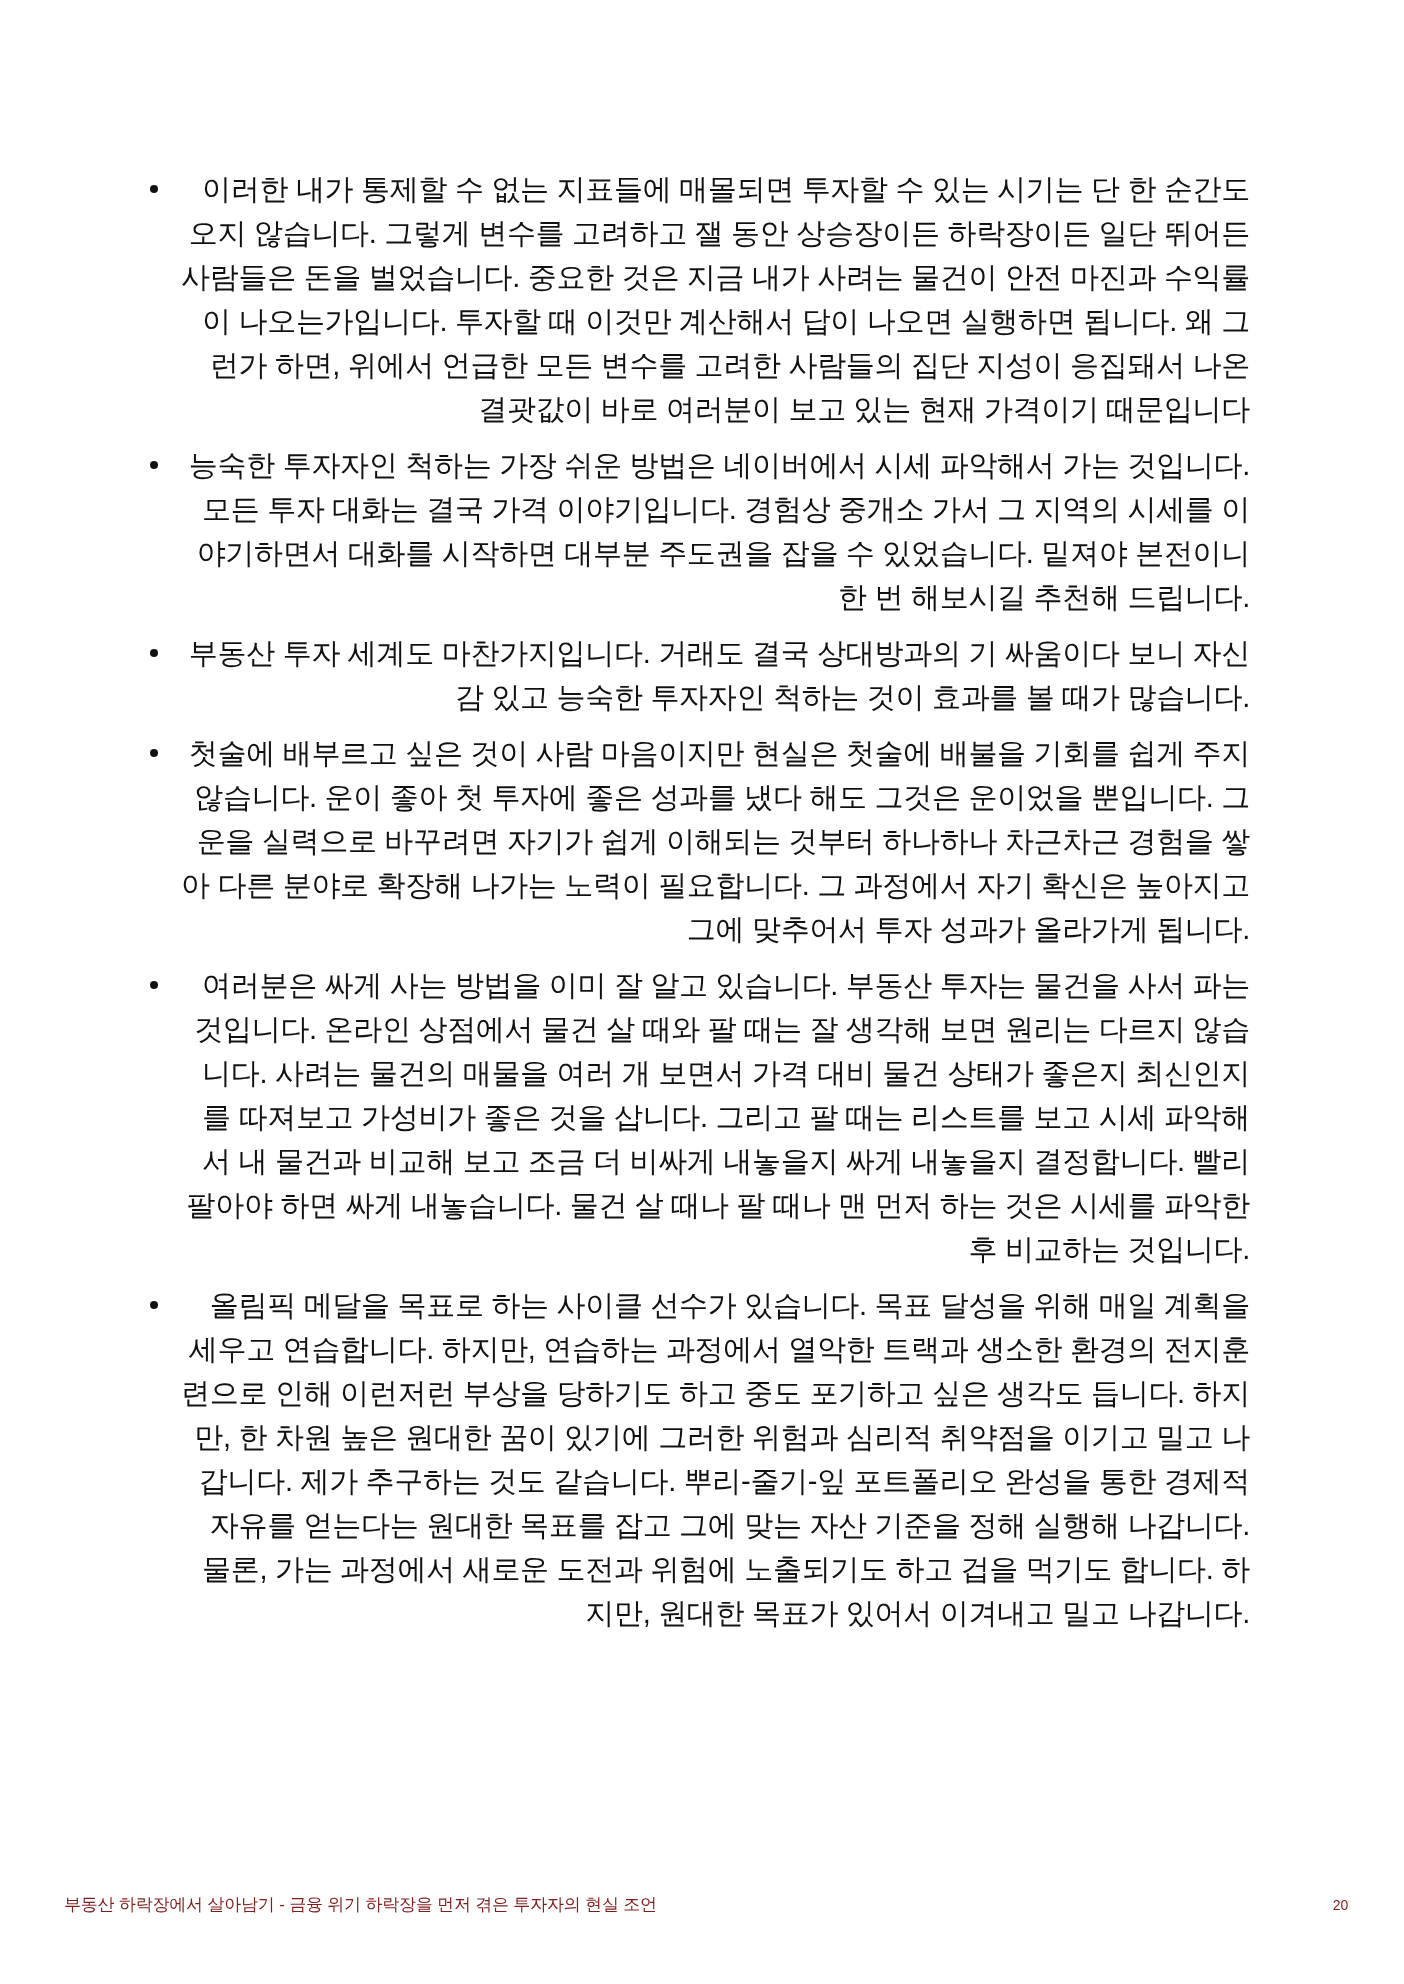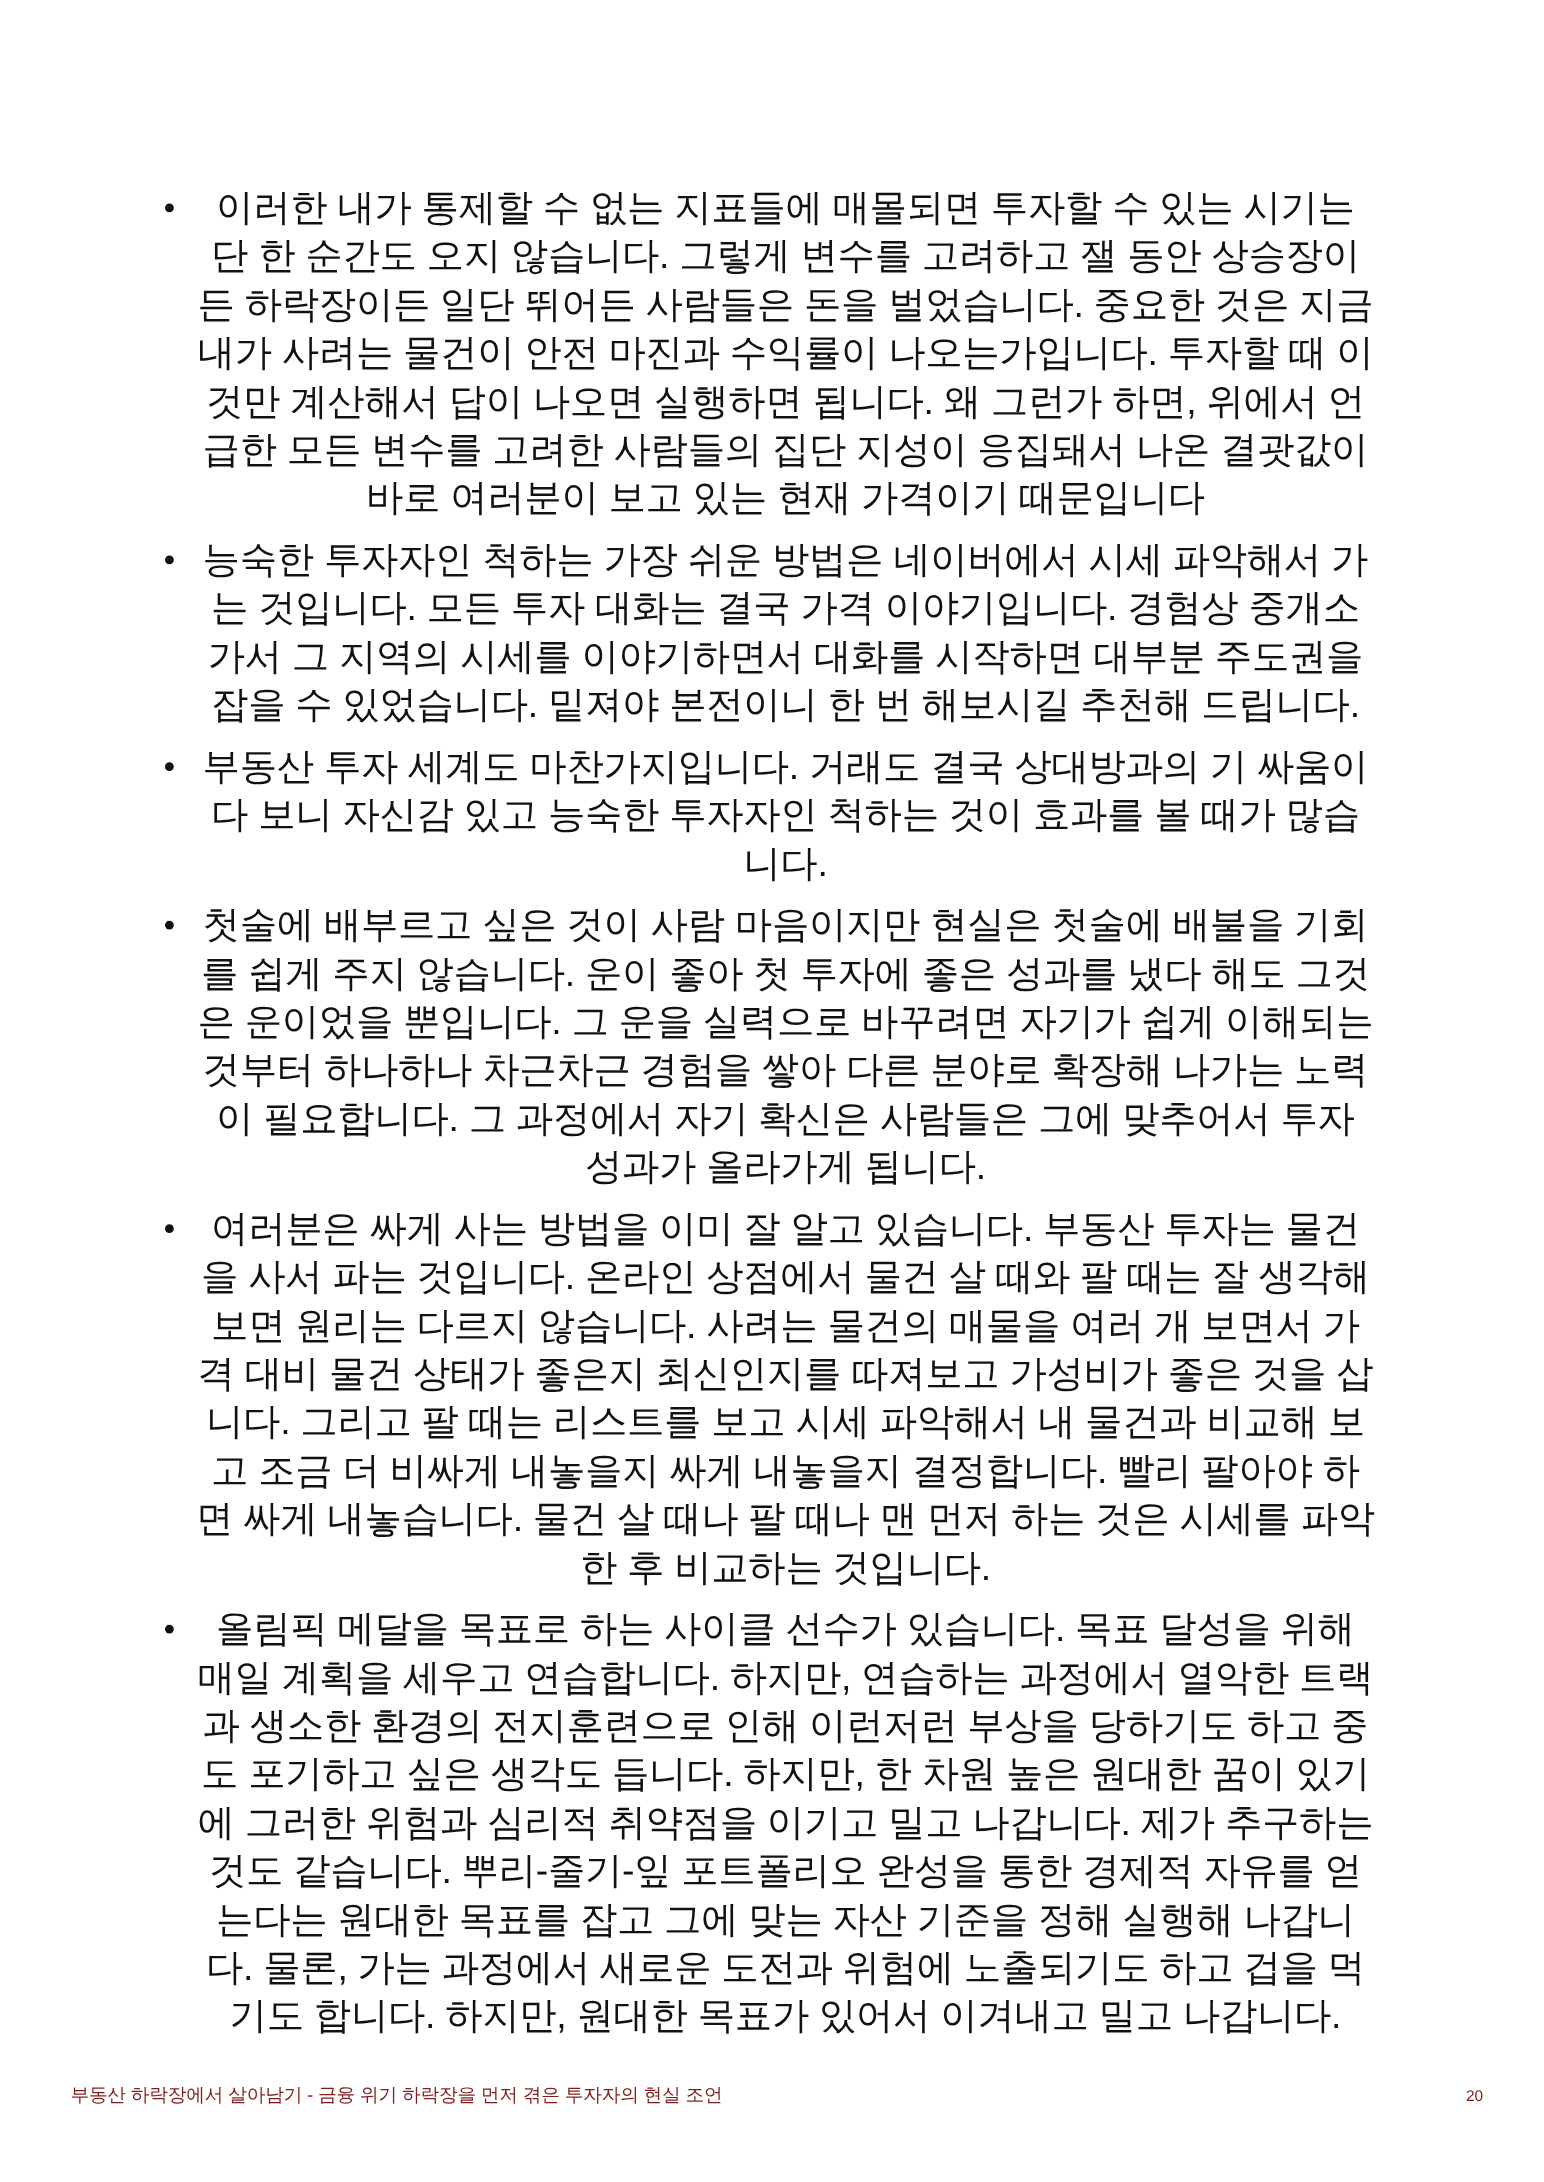--- a/index.html
+++ b/index.html
@@ -36,25 +36,25 @@
     width: 8px;
     height: 8px;
     margin-top: 18px;
     margin-left: 2px;
     border-radius: 50%;
     background: #111111;
   }
   .bullet-text {
     margin: 0;
     flex: 1 1 auto;
-    font-size: 34px;
+    font-size: 29px;
     line-height: 44px;
     letter-spacing: -0.3px;
     word-break: normal;
-    text-align: center;
+    text-align: right;
   }
   .footer {
     position: absolute;
     left: 64px;
     right: 56px;
     top: 1894px;
     display: flex;
     justify-content: space-between;
     align-items: flex-end;
     font-size: 17px;
@@ -77,21 +77,21 @@
   <div class="bullet">
     <span class="marker"></span>
     <p class="bullet-text">능숙한 투자자인 척하는 가장 쉬운 방법은 네이버에서 시세 파악해서 가는 것입니다. 모든 투자 대화는 결국 가격 이야기입니다. 경험상 중개소 가서 그 지역의 시세를 이야기하면서 대화를 시작하면 대부분 주도권을 잡을 수 있었습니다. 밑져야 본전이니 한 번 해보시길 추천해 드립니다.</p>
   </div>
   <div class="bullet">
     <span class="marker"></span>
     <p class="bullet-text">부동산 투자 세계도 마찬가지입니다. 거래도 결국 상대방과의 기 싸움이다 보니 자신감 있고 능숙한 투자자인 척하는 것이 효과를 볼 때가 많습니다.</p>
   </div>
   <div class="bullet">
     <span class="marker"></span>
-    <p class="bullet-text">첫술에 배부르고 싶은 것이 사람 마음이지만 현실은 첫술에 배불을 기회를 쉽게 주지 않습니다. 운이 좋아 첫 투자에 좋은 성과를 냈다 해도 그것은 운이었을 뿐입니다. 그 운을 실력으로 바꾸려면 자기가 쉽게 이해되는 것부터 하나하나 차근차근 경험을 쌓아 다른 분야로 확장해 나가는 노력이 필요합니다. 그 과정에서 자기 확신은 사람들은 그에 맞추어서 투자 성과가 올라가게 됩니다.</p>
+    <p class="bullet-text">첫술에 배부르고 싶은 것이 사람 마음이지만 현실은 첫술에 배불을 기회를 쉽게 주지 않습니다. 운이 좋아 첫 투자에 좋은 성과를 냈다 해도 그것은 운이었을 뿐입니다. 그 운을 실력으로 바꾸려면 자기가 쉽게 이해되는 것부터 하나하나 차근차근 경험을 쌓아 다른 분야로 확장해 나가는 노력이 필요합니다. 그 과정에서 자기 확신은 높아지고 그에 맞추어서 투자 성과가 올라가게 됩니다.</p>
   </div>
   <div class="bullet">
     <span class="marker"></span>
     <p class="bullet-text">여러분은 싸게 사는 방법을 이미 잘 알고 있습니다. 부동산 투자는 물건을 사서 파는 것입니다. 온라인 상점에서 물건 살 때와 팔 때는 잘 생각해 보면 원리는 다르지 않습니다. 사려는 물건의 매물을 여러 개 보면서 가격 대비 물건 상태가 좋은지 최신인지를 따져보고 가성비가 좋은 것을 삽니다. 그리고 팔 때는 리스트를 보고 시세 파악해서 내 물건과 비교해 보고 조금 더 비싸게 내놓을지 싸게 내놓을지 결정합니다. 빨리 팔아야 하면 싸게 내놓습니다. 물건 살 때나 팔 때나 맨 먼저 하는 것은 시세를 파악한 후 비교하는 것입니다.</p>
   </div>
   <div class="bullet">
     <span class="marker"></span>
     <p class="bullet-text">올림픽 메달을 목표로 하는 사이클 선수가 있습니다. 목표 달성을 위해 매일 계획을 세우고 연습합니다. 하지만, 연습하는 과정에서 열악한 트랙과 생소한 환경의 전지훈련으로 인해 이런저런 부상을 당하기도 하고 중도 포기하고 싶은 생각도 듭니다. 하지만, 한 차원 높은 원대한 꿈이 있기에 그러한 위험과 심리적 취약점을 이기고 밀고 나갑니다. 제가 추구하는 것도 같습니다. 뿌리-줄기-잎 포트폴리오 완성을 통한 경제적 자유를 얻는다는 원대한 목표를 잡고 그에 맞는 자산 기준을 정해 실행해 나갑니다. 물론, 가는 과정에서 새로운 도전과 위험에 노출되기도 하고 겁을 먹기도 합니다. 하지만, 원대한 목표가 있어서 이겨내고 밀고 나갑니다.</p>
   </div>
 </main>

